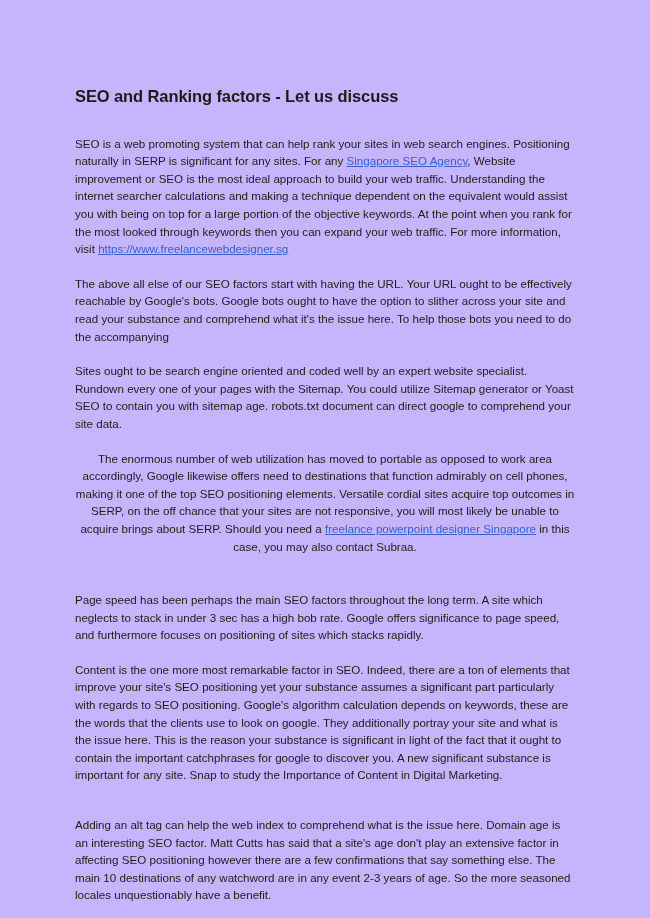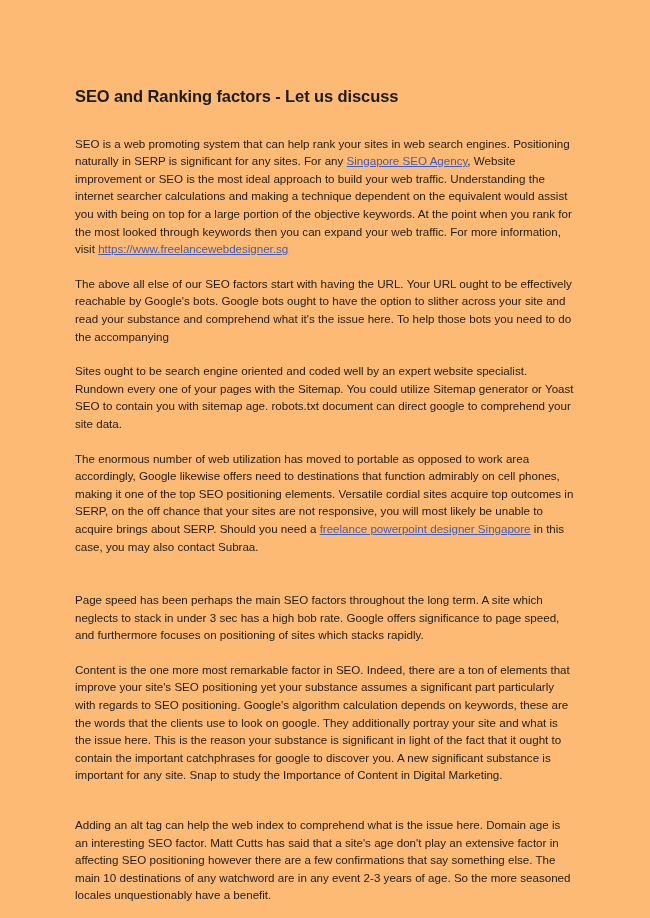--- a/index.html
+++ b/index.html
@@ -12,21 +12,21 @@
     width: 650px;
     height: 918px;
     font-family: "Liberation Sans", sans-serif;
     color: #1a1a1a;
     -webkit-font-smoothing: none;
   }
   .page {
     position: relative;
     width: 650px;
     height: 918px;
-    background: #fdba74;
+    background: #c4b5fd;
     box-sizing: border-box;
     padding: 86px 75px 40px 75px;
     overflow: hidden;
   }
   .doc-title {
     font-size: 16.5px;
     font-weight: bold;
     color: #1b1b1b;
     letter-spacing: -0.1px;
     margin: 0 0 28px 0;
@@ -39,20 +39,21 @@
     margin: 0 0 17px 0;
     font-size: 11.6px;
     line-height: 17.6px;
     color: #1d1d1d;
     text-align: left;
     letter-spacing: -0.02px;
     word-spacing: 0.1px;
   }
   p.para.gap-after {
     margin-bottom: 36px;
+    text-align: center;
   }
   p.para:last-child {
     margin-bottom: 0;
     margin-top: 32px;
   }
   a.doclink {
     color: #3b5ec9;
     text-decoration: underline;
     text-underline-offset: 1px;
   }

